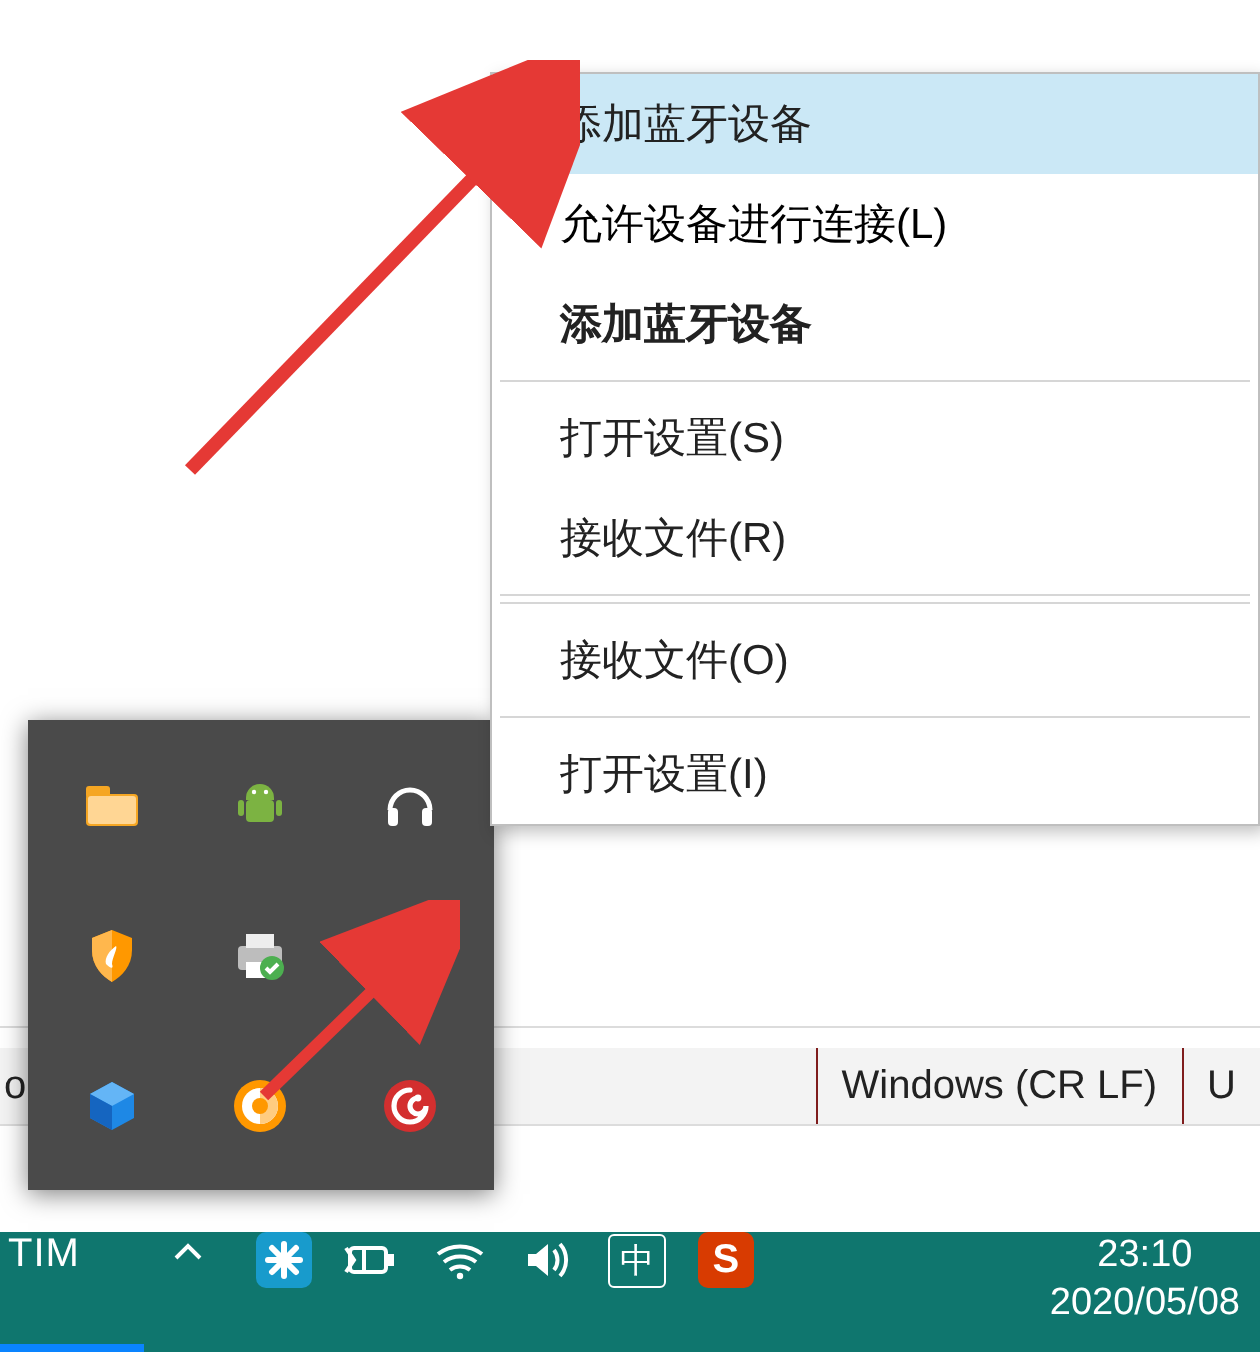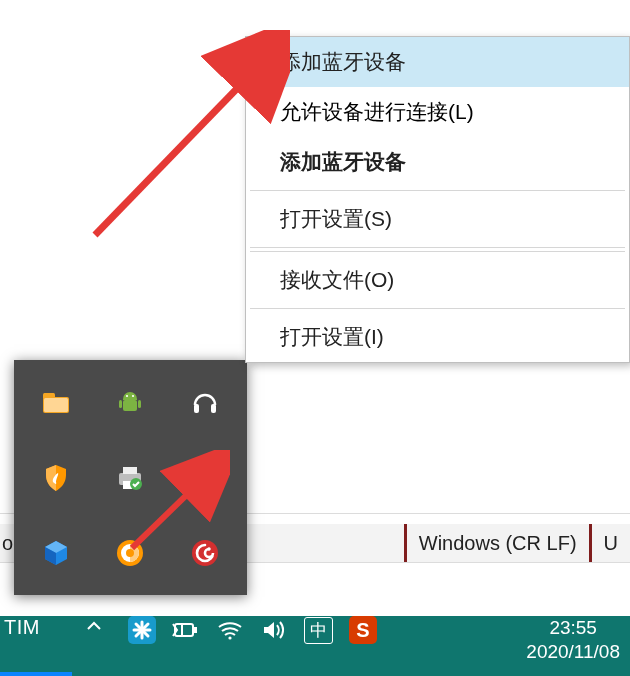--- a/index.html
+++ b/index.html
@@ -7,21 +7,21 @@
   .stage { position: relative; width: 630px; height: 676px; }
 
   
   .editor-bg { position: absolute; left: 0; top: 0; right: 0; bottom: 0; background: #ffffff; }
   
   .hborder1 { position: absolute; left: 0; right: 0; top: 513px; height: 1px; background: #dcdcdc; }
   .hborder2 { position: absolute; left: 0; right: 0; top: 562px; height: 1px; background: #dcdcdc; }
 
   
   .statusbar { position: absolute; left: 0; right: 0; top: 524px; height: 38px; background: #f3f3f3; display:flex; align-items:center; }
-  .statusbar .cell { border-left:3px solid #7f1d1d; height:100%; display:flex; align-items:center; padding:0 12px; font-size:20px; color:#222; }
+  .statusbar .cell { border-left:1px solid #7f1d1d; height:100%; display:flex; align-items:center; padding:0 12px; font-size:20px; color:#222; }
   .statusbar .first { border-left:none; padding-left:2px;}
   .statusbar .spacer { flex:1; }
 
   
   .taskbar { position:absolute; left:0; right:0; bottom:0; height:60px; background:#0f766e; display:flex; align-items:flex-start; color:#fff; }
   .taskbar .blueunder { position:absolute; left:0; bottom:0; height:4px; width:72px; background:#0a84ff; }
   .taskbar .label { font-size:20px; padding:0 12px 0 4px; letter-spacing:0.5px;}
   .taskbar .chev { width:20px; height:20px; margin:0 16px 0 32px; display:flex; align-items:center; justify-content:center;}
   .taskbar .icons { display:flex; align-items:center; gap:16px; margin-left:8px;}
   .taskbar .ticon { width:28px; height:28px; display:flex; align-items:center; justify-content:center; font-size:20px; color:#fff;}
@@ -135,20 +135,21 @@
         </svg>
     </div>
   </div>
 
   <div class="menu">
     <div class="item highlight">添加蓝牙设备</div>
     <div class="item disabled">允许设备进行连接(L)</div>
     <div class="item bold">添加蓝牙设备</div>
     <div class="sep"></div>
     <div class="item">打开设置(S)</div>
+    <div class="item">接收文件(R)</div>
     <div class="sep"></div>
     <div class="sep"></div>
     <div class="item">接收文件(O)</div>
     <div class="sep"></div>
     <div class="item">打开设置(I)</div>
   </div>
 
   <svg class="arrow" style="left:80px; top:30px; width:210px; height:220px;" viewBox="0 0 210 220">
     <defs>
         <marker id="ah1" markerWidth="18" markerHeight="18" refX="4" refY="7" orient="auto">
@@ -204,18 +205,18 @@
             <path d="M3 8h4l6-5v16l-6-5H3z" fill="#fff"></path>
             <path d="M16 6a8 8 0 0 1 0 10M19 3a12 12 0 0 1 0 16" fill="none" stroke="#fff" stroke-width="2"></path>
           </svg>
       </div>
       <div class="ime">中</div>
       <div class="sogou">
           <span>S</span>
         </div>
     </div>
     <div class="clock">
-      <div>23:55</div>
-      <div>2020/11/08</div>
+      <div>23:10</div>
+      <div>2020/05/08</div>
     </div>
   </div>
 
 </div>
 
 </body></html>

